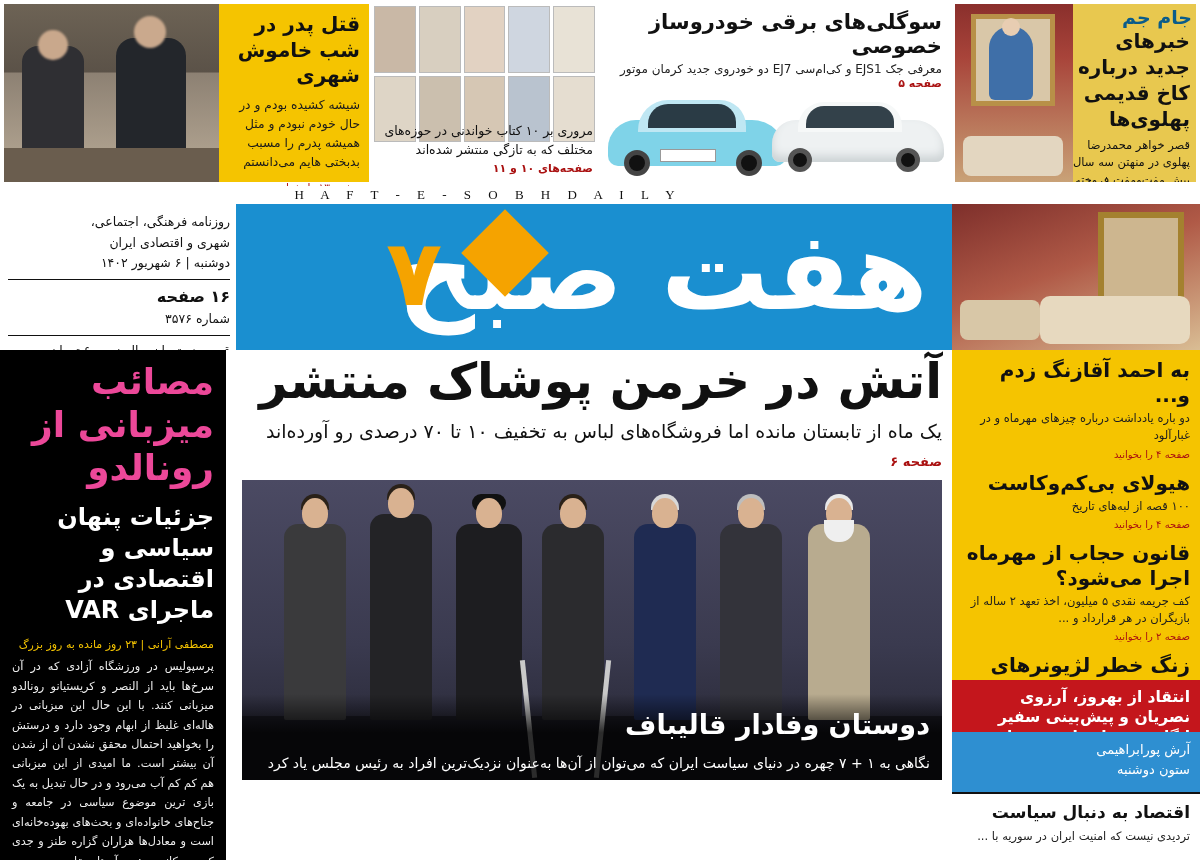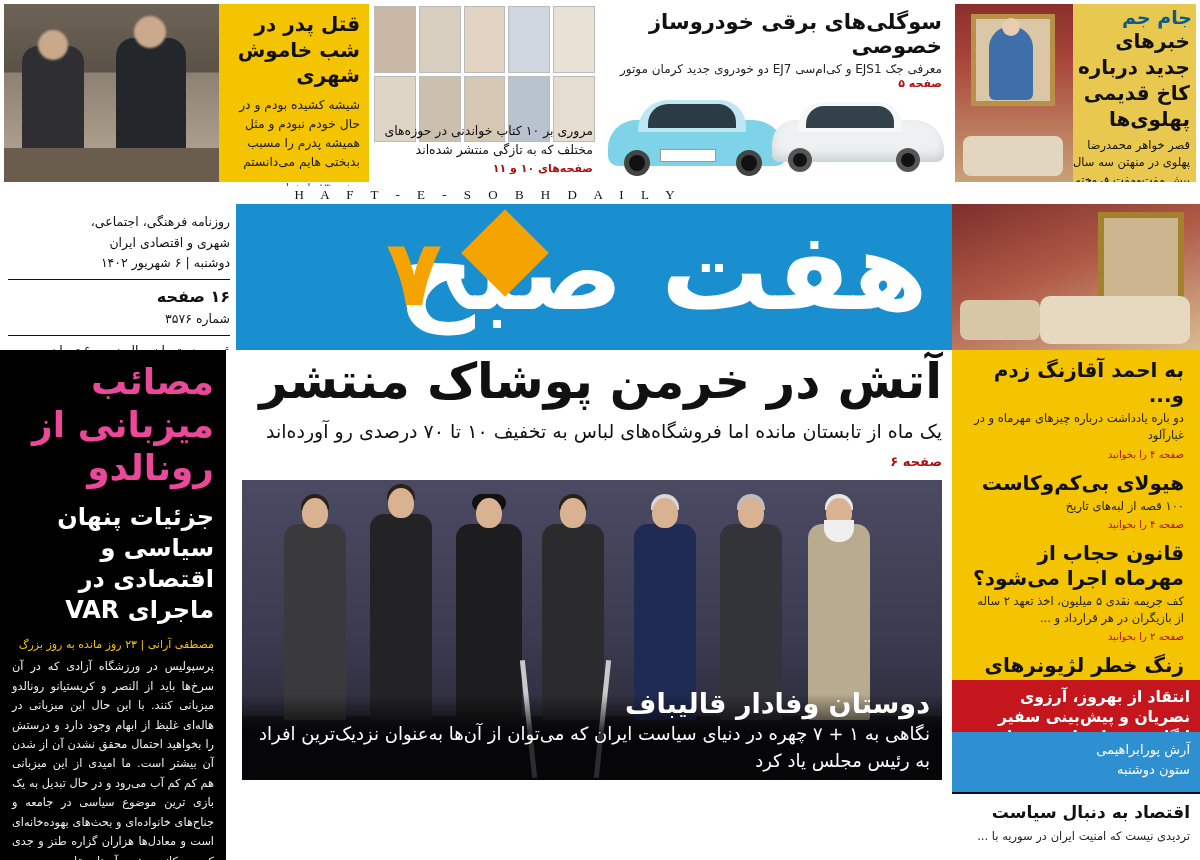--- a/index.html
+++ b/index.html
@@ -114,25 +114,25 @@
   .col-center .sub { margin-top:8px; font-size:19px; text-align:right; color:#111; line-height:1.45; }
   .col-center .sub b { color:#a11; font-size:13px;}
   .photo-main { position:absolute; top:130px; left:16px; width:700px; height:300px; background:linear-gradient(180deg,#4b4a63 0%,#3a3a4f 55%,#23232f 100%); overflow:hidden;}
   .photo-main .stage { position:absolute; bottom:0; left:0; width:100%; height:64px; background:#1b1b24;}
   .figure { position:absolute; bottom:60px; width:62px; height:196px; border-radius:14px 14px 2px 2px; }
   .figure .head { position:absolute; top:-26px; left:50%; transform:translateX(-50%); width:26px; height:30px; border-radius:50% 50% 45% 45%; background:#d9b291;}
   .figure .hair { position:absolute; top:-30px; left:50%; transform:translateX(-50%); width:28px; height:16px; border-radius:14px 14px 0 0; background:#2a2118;}
   .photo-main .cap-bar { position:absolute; bottom:0; left:0; width:100%; height:86px; background:linear-gradient(180deg,rgba(0,0,0,0) 0%, rgba(0,0,0,.78) 45%); }
   .photo-cap { position:absolute; bottom:6px; right:12px; left:12px; text-align:right; color:#fff;}
   .photo-cap h4 { font-size:27px; font-weight:bold; line-height:1.2;}
-  .photo-cap p { font-size:18px; line-height:1.5; margin-top:0;}
+  .photo-cap p { font-size:14px; line-height:1.5; margin-top:12px;}
 
   
   .col-left { position:absolute; top:0; left:952px; width:248px; height:510px; background:#fff; }
-  .yellow-blk { position:absolute; top:0; left:0; width:248px; height:330px; background:#f5c400; padding:8px 16px; }
+  .yellow-blk { position:absolute; top:0; left:0; width:248px; height:330px; background:#f5c400; padding:8px 10px; }
   .yellow-blk .item { margin-bottom:9px; text-align:right; }
   .yellow-blk .item h4 { font-size:20px; font-weight:bold; line-height:1.25; color:#111;}
   .yellow-blk .item p { font-size:11.5px; line-height:1.5; color:#1d1d1d; margin-top:2px;}
   .yellow-blk .item .pg { font-size:10px; color:#a11; }
   .red-blk { position:absolute; top:330px; left:0; width:248px; height:52px; background:#c4161c; color:#fff; padding:7px 10px; text-align:right;}
   .red-blk h4 { font-size:15.5px; font-weight:bold; line-height:1.3;}
   .red-blk p { font-size:10.5px; margin-top:3px;}
   .blue-blk { position:absolute; top:382px; left:0; width:248px; height:60px; background:#2e8fd1; color:#fff; padding:8px 10px; text-align:right;}
   .blue-blk .n { font-size:13px; line-height:1.5;}
   .white-blk { position:absolute; top:442px; left:0; width:248px; height:68px; background:#fff; padding:8px 10px; text-align:right; border-top:2px solid #111;}

